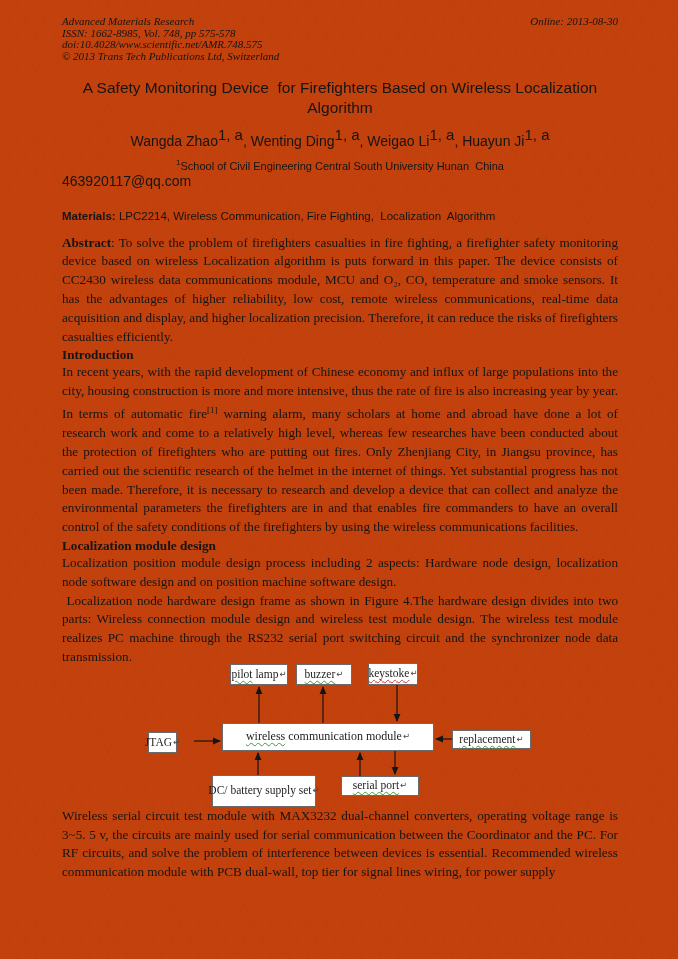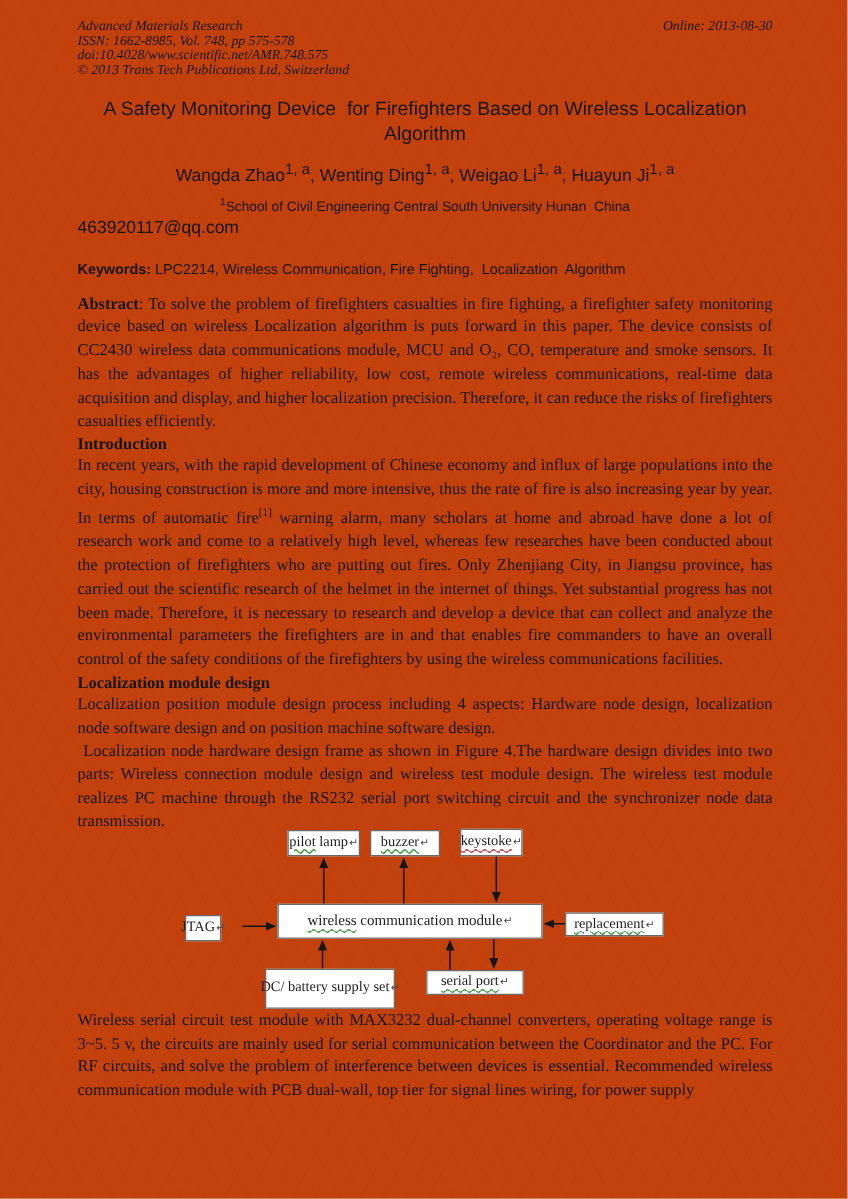--- a/index.html
+++ b/index.html
@@ -25,21 +25,21 @@
   
   .title {
     margin:16px auto 0; max-width:532px; text-align:center;
     font-family:"Liberation Sans", sans-serif; font-weight:normal;
     font-size:15.5px; line-height:19.5px; white-space:pre-wrap;
   }
   .authors {
     margin-top:7px; text-align:center;
     font-family:"Liberation Sans", sans-serif; font-size:14px; line-height:22px;
   }
-  .authors sup { font-size:12px; }
+  .authors sup { font-size:15px; }
   .affil {
     margin-top:4px; text-align:center; font-family:"Liberation Sans", sans-serif;
     font-size:11px; line-height:13px; white-space:pre-wrap;
   }
   .affil sup { font-size:8px; }
   .email { font-family:"Liberation Sans", sans-serif; font-size:14px; line-height:14px; margin-top:1px;}
 
   .kw { margin-top:21px; font-family:"Liberation Sans", sans-serif; font-size:11.5px; line-height:14px; white-space:pre-wrap; }
   .kw .b { font-weight:bold; }
 
@@ -94,29 +94,29 @@
     </div>
 
     <div class="title">A Safety Monitoring Device  for Firefighters Based on Wireless Localization Algorithm</div>
 
     <div class="authors"><span>Wangda Zhao</span><sup>1, a</sup><span>, </span><span>Wenting Ding</span><sup>1, a</sup><span>, </span><span>Weigao Li</span><sup>1, a</sup><span>, </span><span>Huayun Ji</span><sup>1, a</sup></div>
 
     <div class="affil"><sup>1</sup><span>School of Civil Engineering Central South University Hunan  China</span></div>
 
     <div class="email">463920117@qq.com</div>
 
-    <div class="kw"><span class="b">Keywords:</span><span> LPC2214, Wireless Communication, Fire Fighting,  Localization  Algorithm</span></div>
+    <div class="kw"><span class="b">Materials:</span><span> LPC2214, Wireless Communication, Fire Fighting,  Localization  Algorithm</span></div>
 
     <p class="abs"><span class="b">Abstract</span><span>: To solve the problem of firefighters casualties in fire fighting, a firefighter safety monitoring device based on wireless Localization algorithm is puts forward in this paper. The device consists of CC2430 wireless data communications module, MCU and O₂, CO, temperature and smoke sensors. It has the advantages of higher reliability, low cost, remote wireless communications, real-time data acquisition and display, and higher localization precision. Therefore, it can reduce the risks of firefighters casualties efficiently.</span></p>
 
     <h2 class="sect h-intro">Introduction</h2>
     <p class="body p-intro"><span>In recent years, with the rapid development of Chinese economy and influx of large populations into the city, housing construction is more and more intensive, thus the rate of fire is also increasing year by year. In terms of automatic fire</span><sup class="cite">[1]</sup><span> warning alarm, many scholars at home and abroad have done a lot of research work and come to a relatively high level, whereas few researches have been conducted about the protection of firefighters who are putting out fires. Only Zhenjiang City, in Jiangsu province, has carried out the scientific research of the helmet in the internet of things. Yet substantial progress has not been made. Therefore, it is necessary to research and develop a device that can collect and analyze the environmental parameters the firefighters are in and that enables fire commanders to have an overall control of the safety conditions of the firefighters by using the wireless communications facilities.</span></p>
 
     <h2 class="sect h-local">Localization module design</h2>
-    <p class="body">Localization position module design process including 4 aspects: Hardware node design, localization node software design and on position machine software design.</p>
+    <p class="body">Localization position module design process including 2 aspects: Hardware node design, localization node software design and on position machine software design.</p>
     <p class="body pre-sp"> Localization node hardware design frame as shown in Figure 4.The hardware design divides into two parts: Wireless connection module design and wireless test module design. The wireless test module realizes PC machine through the RS232 serial port switching circuit and the synchronizer node data transmission.</p>
 
     <div class="fig">
       <svg width="556" height="150" viewBox="0 0 556 150">
         <defs>
           <marker id="ah" markerWidth="8" markerHeight="8" refX="6.2" refY="3" orient="auto">
             <path d="M0,0 L7,3 L0,6 Z" fill="#151515"></path>
           </marker>
         </defs>
         <line x1="197" y1="66" x2="197" y2="30" stroke="#151515" stroke-width="1.2" marker-end="url(#ah)"></line>

